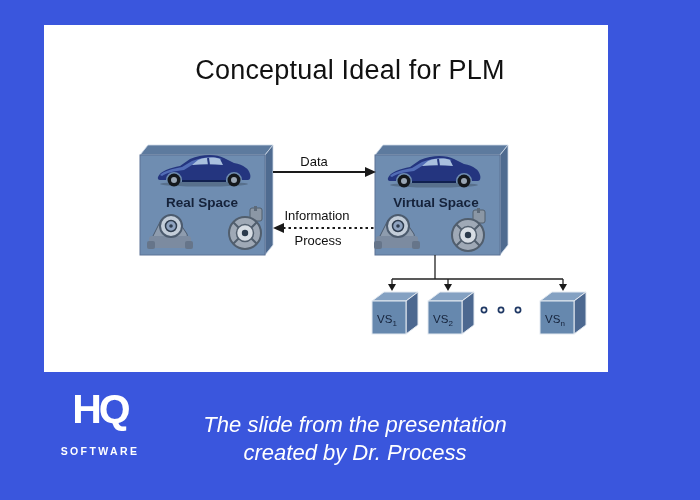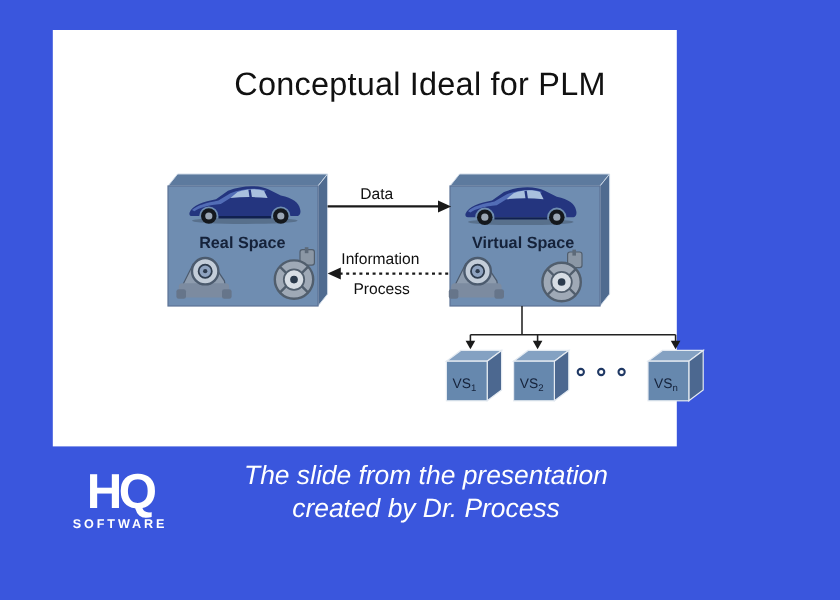--- a/index.html
+++ b/index.html
@@ -5,43 +5,43 @@
   :root{
     --bg-blue:#3a56dd; --slide-white:#ffffff;
     --box-front:#6f8db1; --box-top:#5d7a9e; --box-side:#4f6b90;
     --cube-front:#6688ae; --cube-top:#84a1c2; --cube-side:#4c6890;
     --label-navy:#15223a; --arrow-black:#1a1a1a; --caption-white:#ffffff;
   }
   *{margin:0;padding:0;box-sizing:border-box;}
   html,body{width:700px;height:500px;}
   body{font-family:"Liberation Sans",sans-serif;background:var(--bg-blue);overflow:hidden;}
   .stage{position:relative;width:700px;height:500px;background:var(--bg-blue);}
-  .slide{position:absolute;left:44px;top:25px;width:520px;height:347px;background:var(--slide-white);}
+  .slide{position:absolute;left:44px;top:25px;width:564px;height:347px;background:var(--slide-white);}
   .slide-title{position:absolute;top:30px;left:0;width:612px;text-align:center;
     font-size:27px;font-weight:400;color:#111;letter-spacing:.2px;}
   .diagram{position:absolute;left:0;top:0;width:612px;height:347px;}
   .face-front{fill:var(--box-front);stroke:#5c7295;stroke-width:1;}
   .face-top{fill:var(--box-top);stroke:#cfdae8;stroke-width:.8;}
   .face-side{fill:var(--box-side);stroke:#cfdae8;stroke-width:.8;}
   .cube-front{fill:var(--cube-front);stroke:#e4eaf1;stroke-width:1;}
   .cube-top{fill:var(--cube-top);stroke:#e4eaf1;stroke-width:1;}
   .cube-side{fill:var(--cube-side);stroke:#e4eaf1;stroke-width:1;}
   .space-lbl{font-size:13.5px;font-weight:600;fill:var(--label-navy);}
   .flow-lbl{font-size:13px;fill:#101010;}
   .cube-lbl{font-size:11.5px;fill:var(--label-navy);}
   .cube-lbl .sub{font-size:8px;}
   .arrow-line{stroke:var(--arrow-black);stroke-width:2;fill:none;}
   .dot-line{stroke:var(--arrow-black);stroke-width:2;fill:none;stroke-dasharray:2.5 3;}
   .thin-line{stroke:#222;stroke-width:1.3;fill:none;}
   .arrow-head{fill:var(--arrow-black);}
   .footer{position:absolute;left:0;top:372px;width:700px;height:140px;}
   .logo{position:absolute;left:52px;top:18px;width:96px;text-align:center;color:#fff;}
   .logo-hq{font-size:41px;font-weight:800;letter-spacing:-3px;line-height:.95;}
-  .logo-word{font-size:10.5px;font-weight:700;letter-spacing:2.4px;margin-top:2px;}
-  .caption{position:absolute;left:160px;top:10px;width:390px;text-align:center;
+  .logo-word{font-size:10.5px;font-weight:700;letter-spacing:2.4px;margin-top:16px;}
+  .caption{position:absolute;left:160px;top:39px;width:390px;text-align:center;
     color:var(--caption-white);font-style:italic;font-size:22px;line-height:1.28;}
 </style>
 </head>
 <body>
 
 <div class="stage">
 
   <div class="slide">
     <h1 class="slide-title">Conceptual Ideal for PLM</h1>
 

